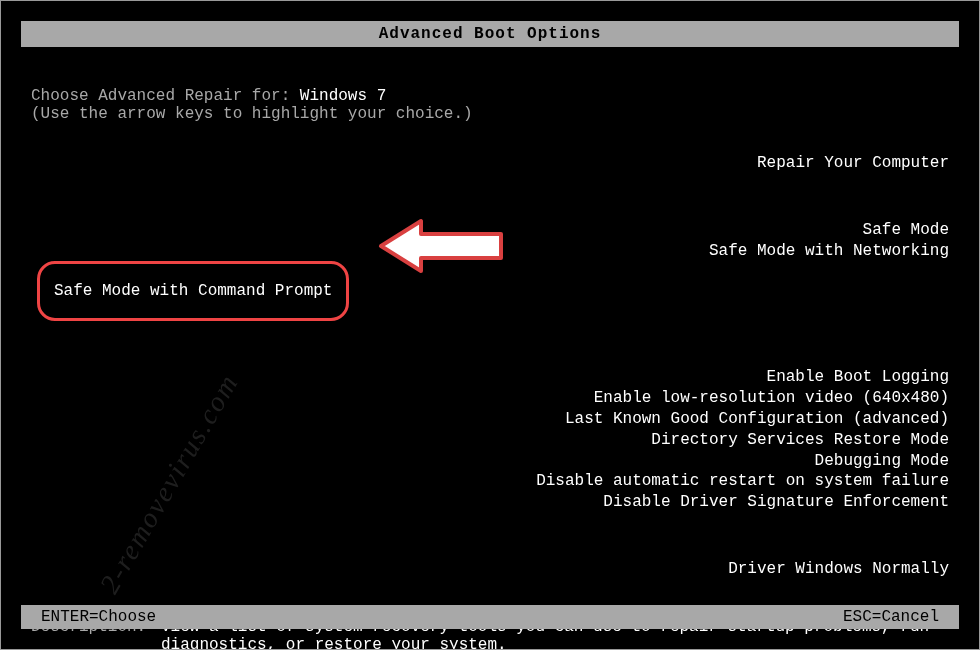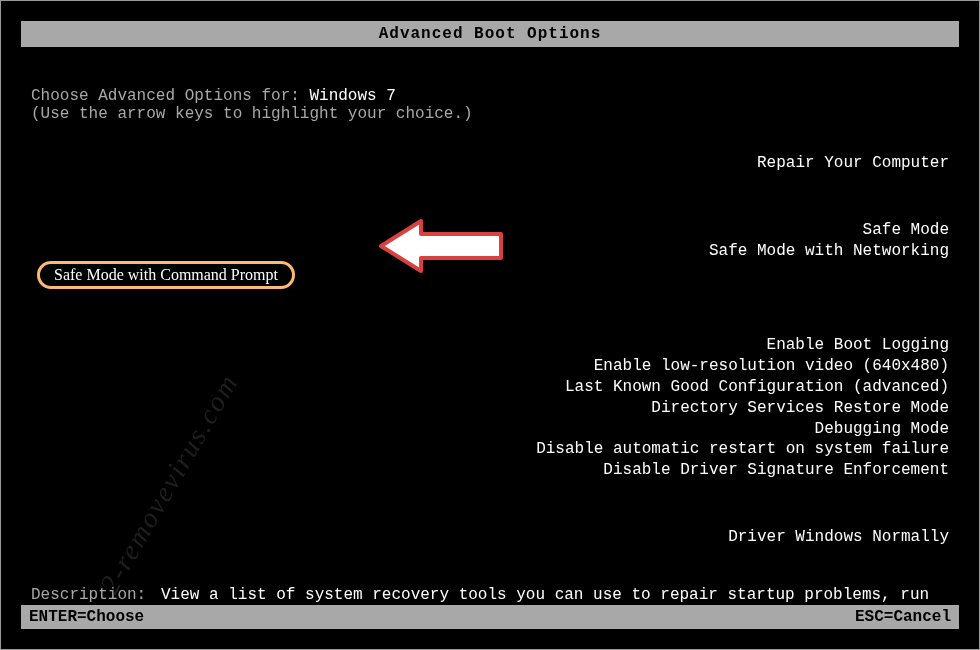--- a/index.html
+++ b/index.html
@@ -48,46 +48,45 @@
       color: #fff;
       padding: 0;
       line-height: 1.3;
       text-align: right;
     }
     .menu-group {
       margin-top: 46px;
     }
     .selected-item {
       display: inline-block;
-      border: 3px solid #fdba74;
+      border: 3px solid #ef4444;
       border-radius: 18px;
-      padding: 2px 14px;
+      padding: 18px 14px;
       color: #fff;
       margin-left: -14px;
-      font-family: Liberation Serif, serif;
     }
     .description-section {
       margin-top: 38px;
       display: flex;
     }
     .desc-label {
       min-width: 130px;
     }
     .desc-text {
       color: #fff;
     }
     .footer-bar {
       position: absolute;
       bottom: 20px;
       left: 20px;
       right: 20px;
       background: #a8a8a8;
       color: #000;
-      padding: 3px 8px;
-      font-weight: bold;
+      padding: 3px 20px;
+      font-weight: normal;
       display: flex;
       justify-content: space-between;
       gap: 8px;
     }
     .arrow-annotation {
       position: absolute;
       left: 370px;
       top: 215px;
       pointer-events: none;
     }
@@ -108,21 +107,21 @@
   </style>
 </head>
 <body>
 
 <div class="title-bar">
   <span>Advanced Boot Options</span>
 </div>
 
 <div class="content">
   <div class="intro">
-    <span class="intro-line1">Choose Advanced Options for: </span><span class="os-name">Windows 7</span>
+    <span class="intro-line1">Choose Advanced Repair for: </span><span class="os-name">Windows 7</span>
     <div>(Use the arrow keys to highlight your choice.)</div>
   </div>
 
   <div class="menu-section">
     <div class="menu-item">Repair Your Computer</div>
 
     <div class="menu-group">
       <div class="menu-item">Safe Mode</div>
       <div class="menu-item">Safe Mode with Networking</div>
       <div>

